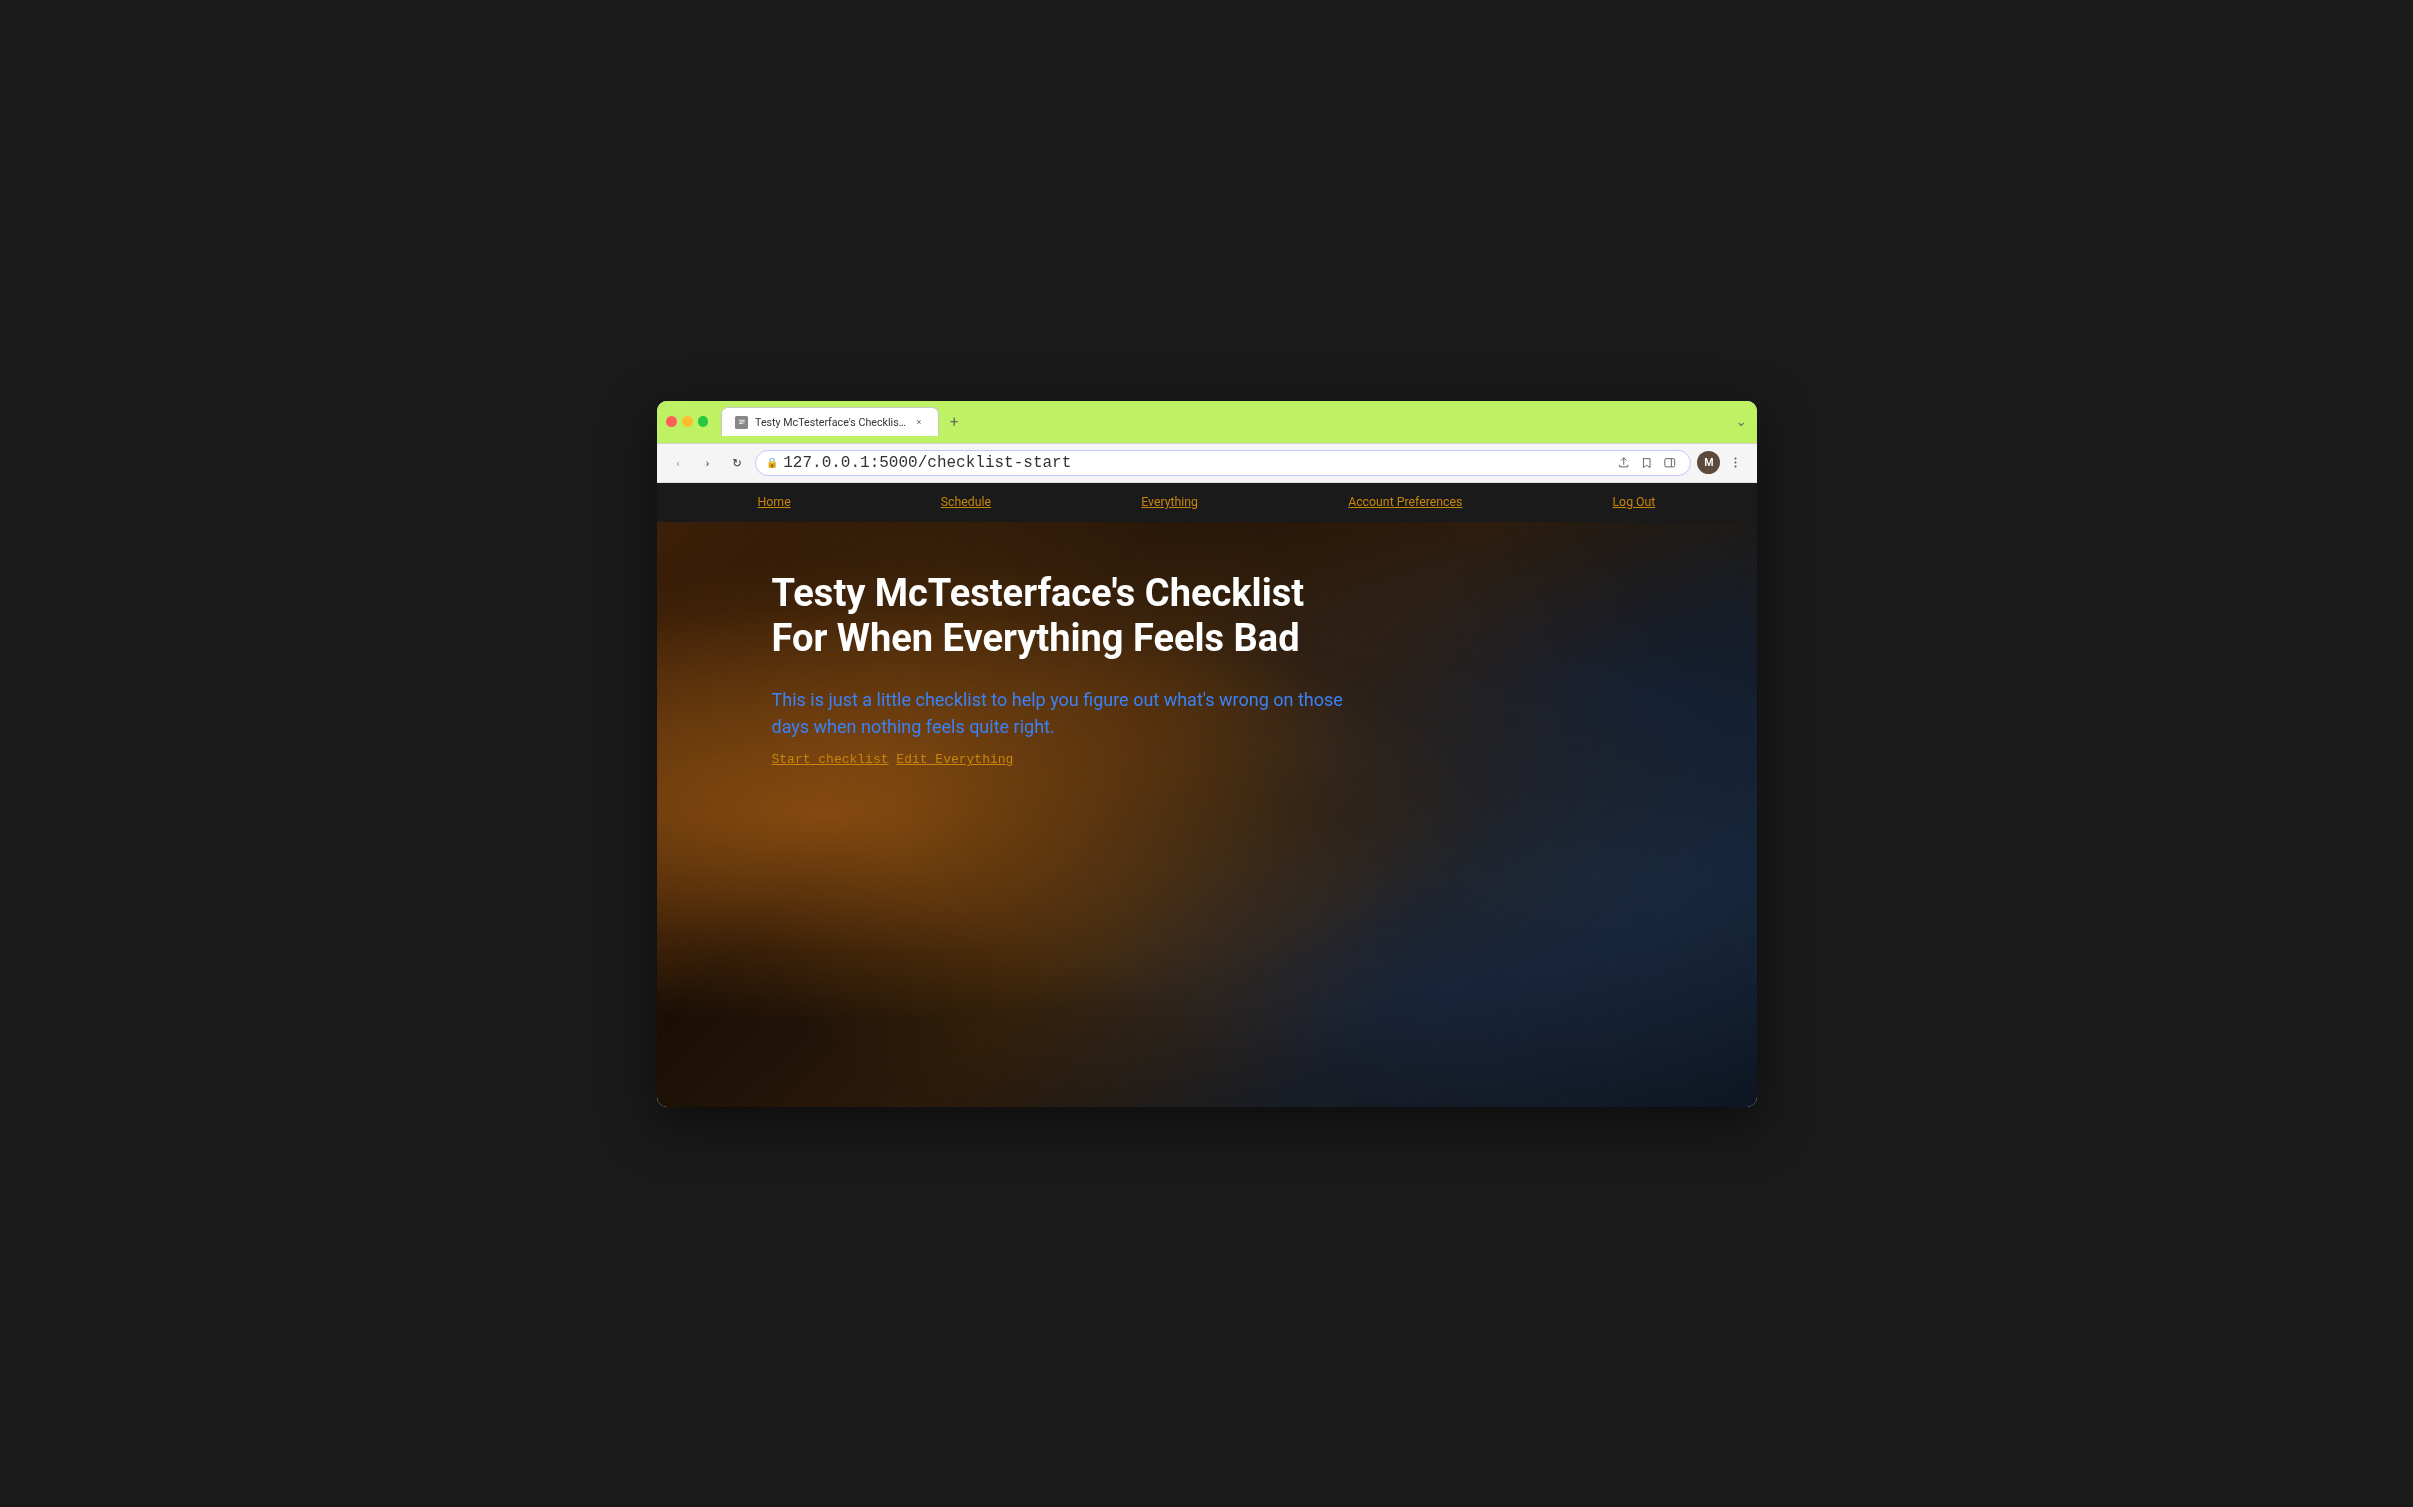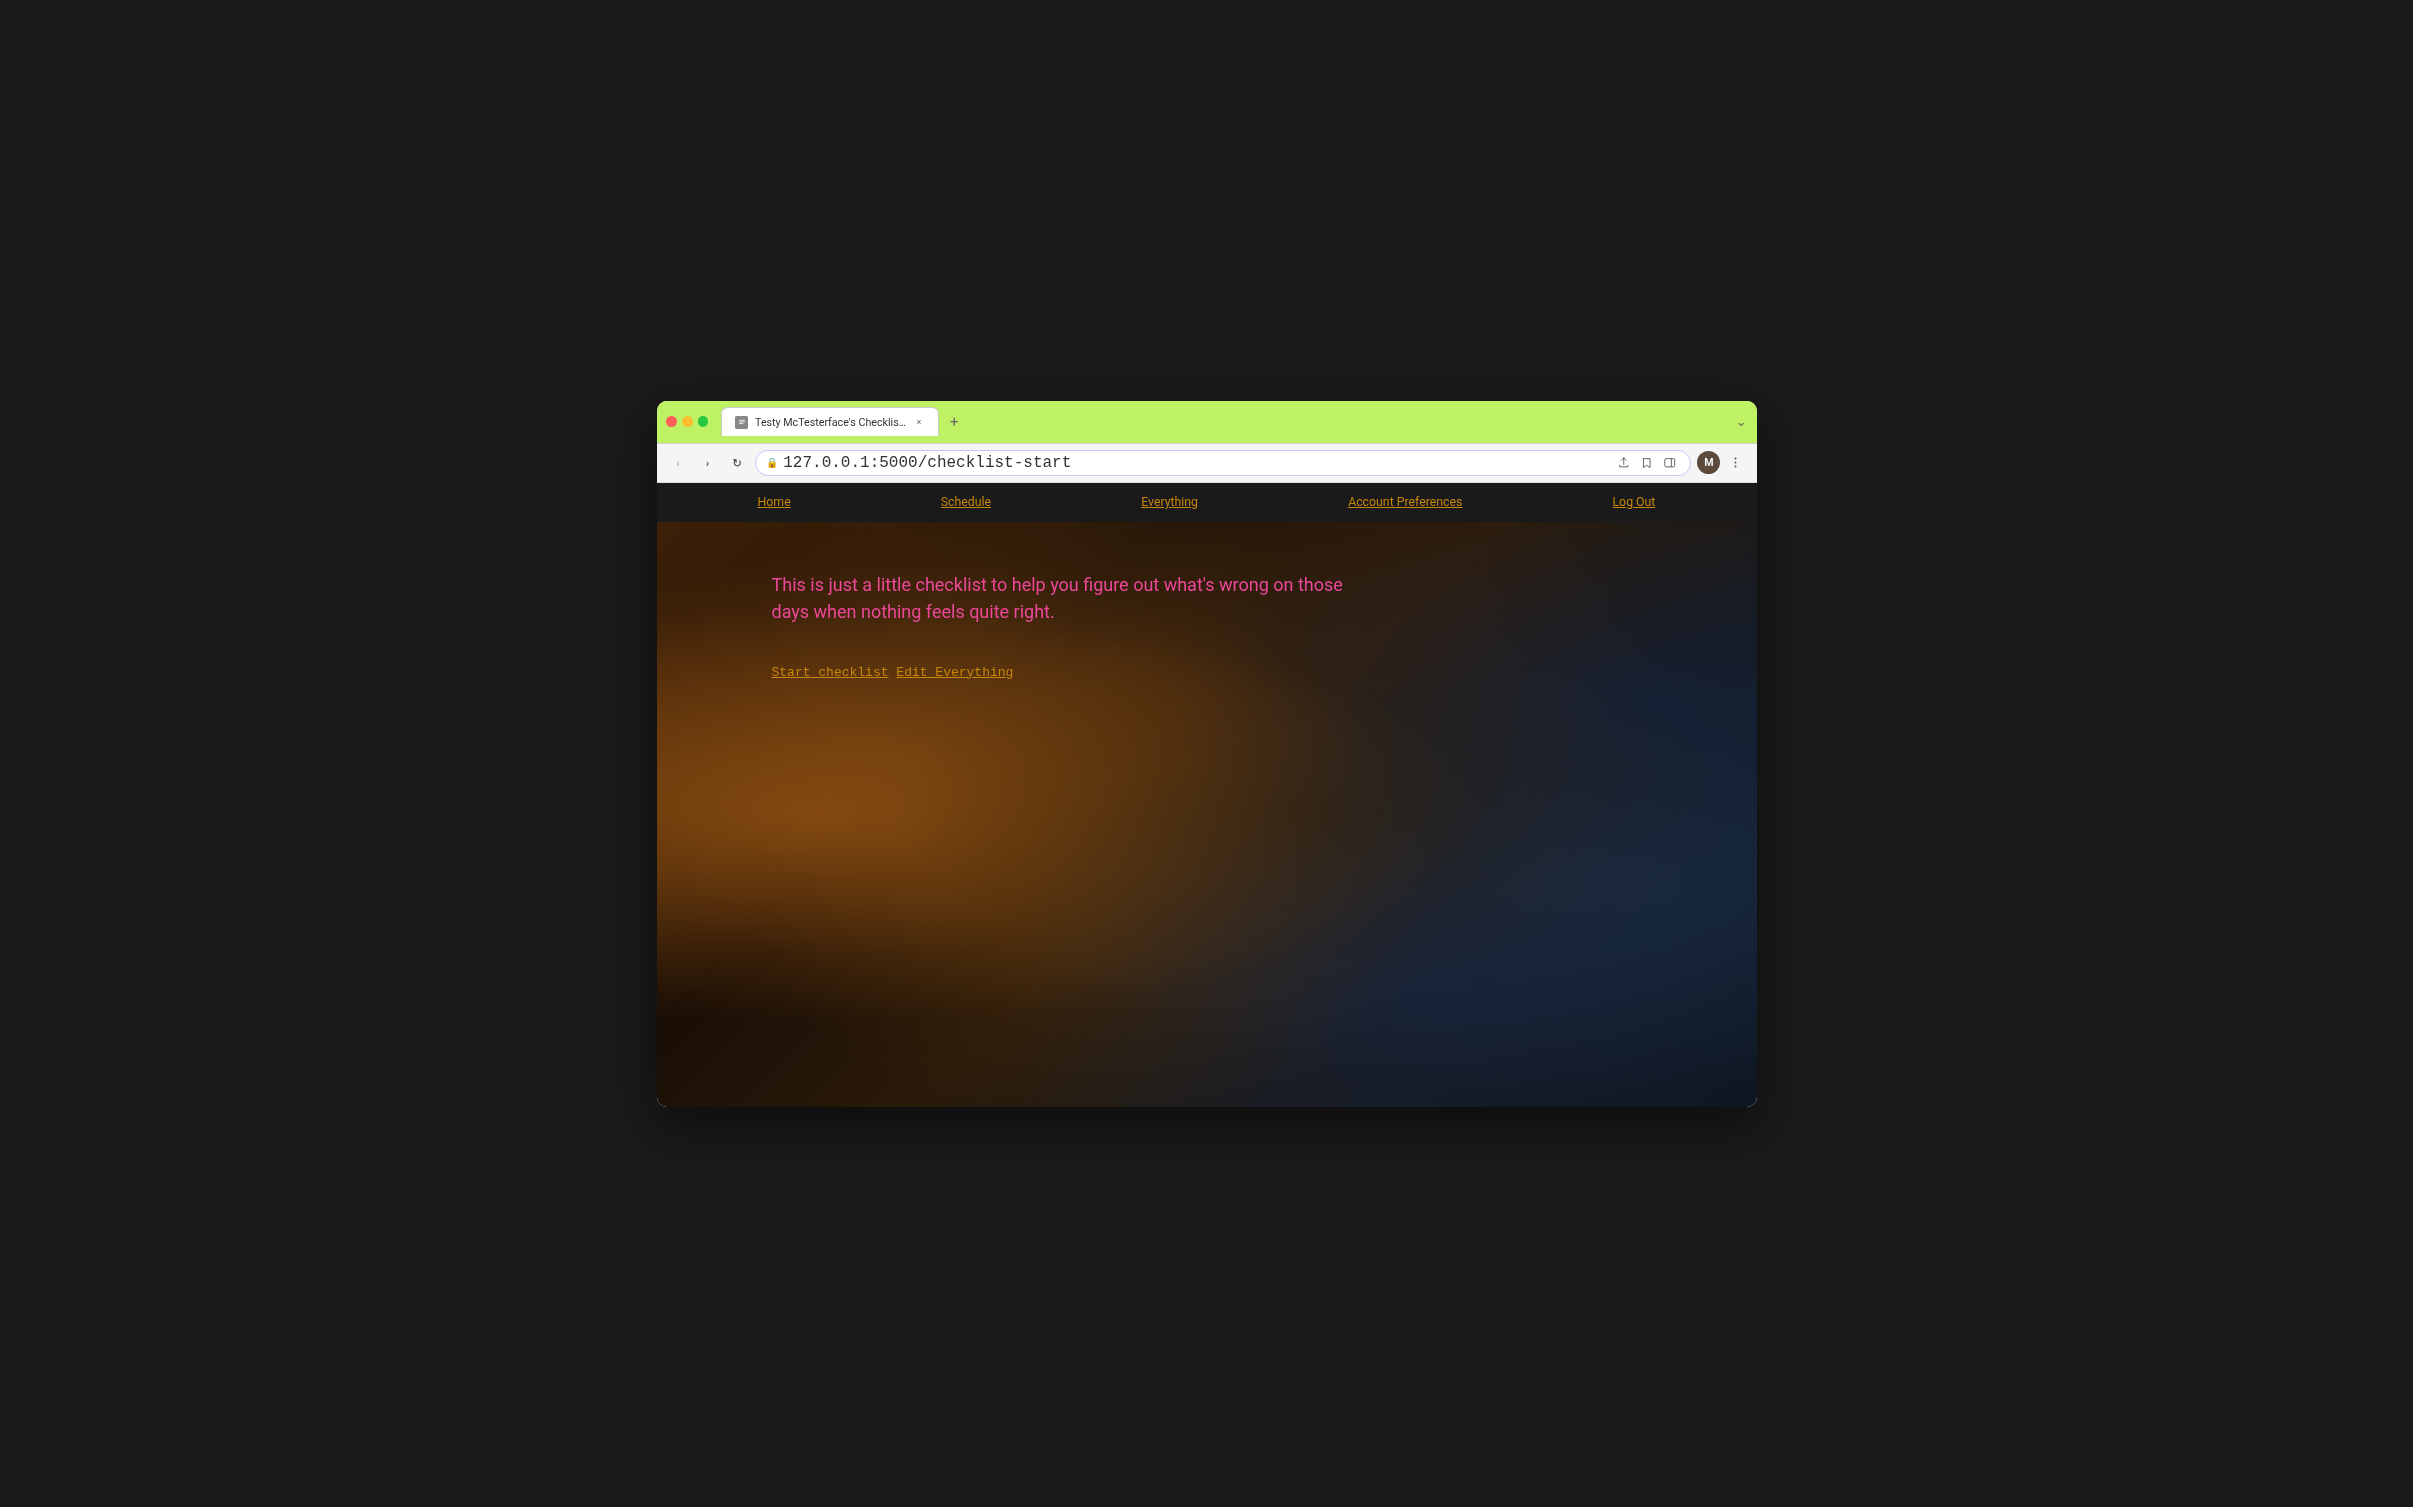--- a/index.html
+++ b/index.html
@@ -294,23 +294,23 @@
     .hero-title {
       font-size: 38px;
       font-weight: 700;
       color: #ffffff;
       line-height: 1.2;
       margin-bottom: 24.6px;
     }
 
     .hero-description {
       font-size: 18px;
-      color: #ec4899;
+      color: #3b82f6;
       line-height: 1.5;
-      margin-bottom: 40px;
+      margin-bottom: 12px;
       max-width: 624px;
     }
 
     .hero-links {
       display: flex;
       gap: 0;
       font-family: Liberation Mono, monospace;
     }
 
     .hero-link {
@@ -399,20 +399,21 @@
     <a>Home</a>
     <a>Schedule</a>
     <a>Everything</a>
     <a>Account Preferences</a>
     <a>Log Out</a>
   </nav>
 
   <div class="hero">
     <div class="hero-bg"></div>
     <div class="hero-content">
+      <h1 class="hero-title">Testy McTesterface's Checklist For When Everything Feels Bad</h1>
       <p class="hero-description">This is just a little checklist to help you figure out what's wrong on those days when nothing feels quite right.</p>
       <div class="hero-links">
         <a class="hero-link">Start checklist</a>
         <span>&nbsp;</span>
         <a class="hero-link">Edit Everything</a>
       </div>
     </div>
   </div>
 
 </div>

